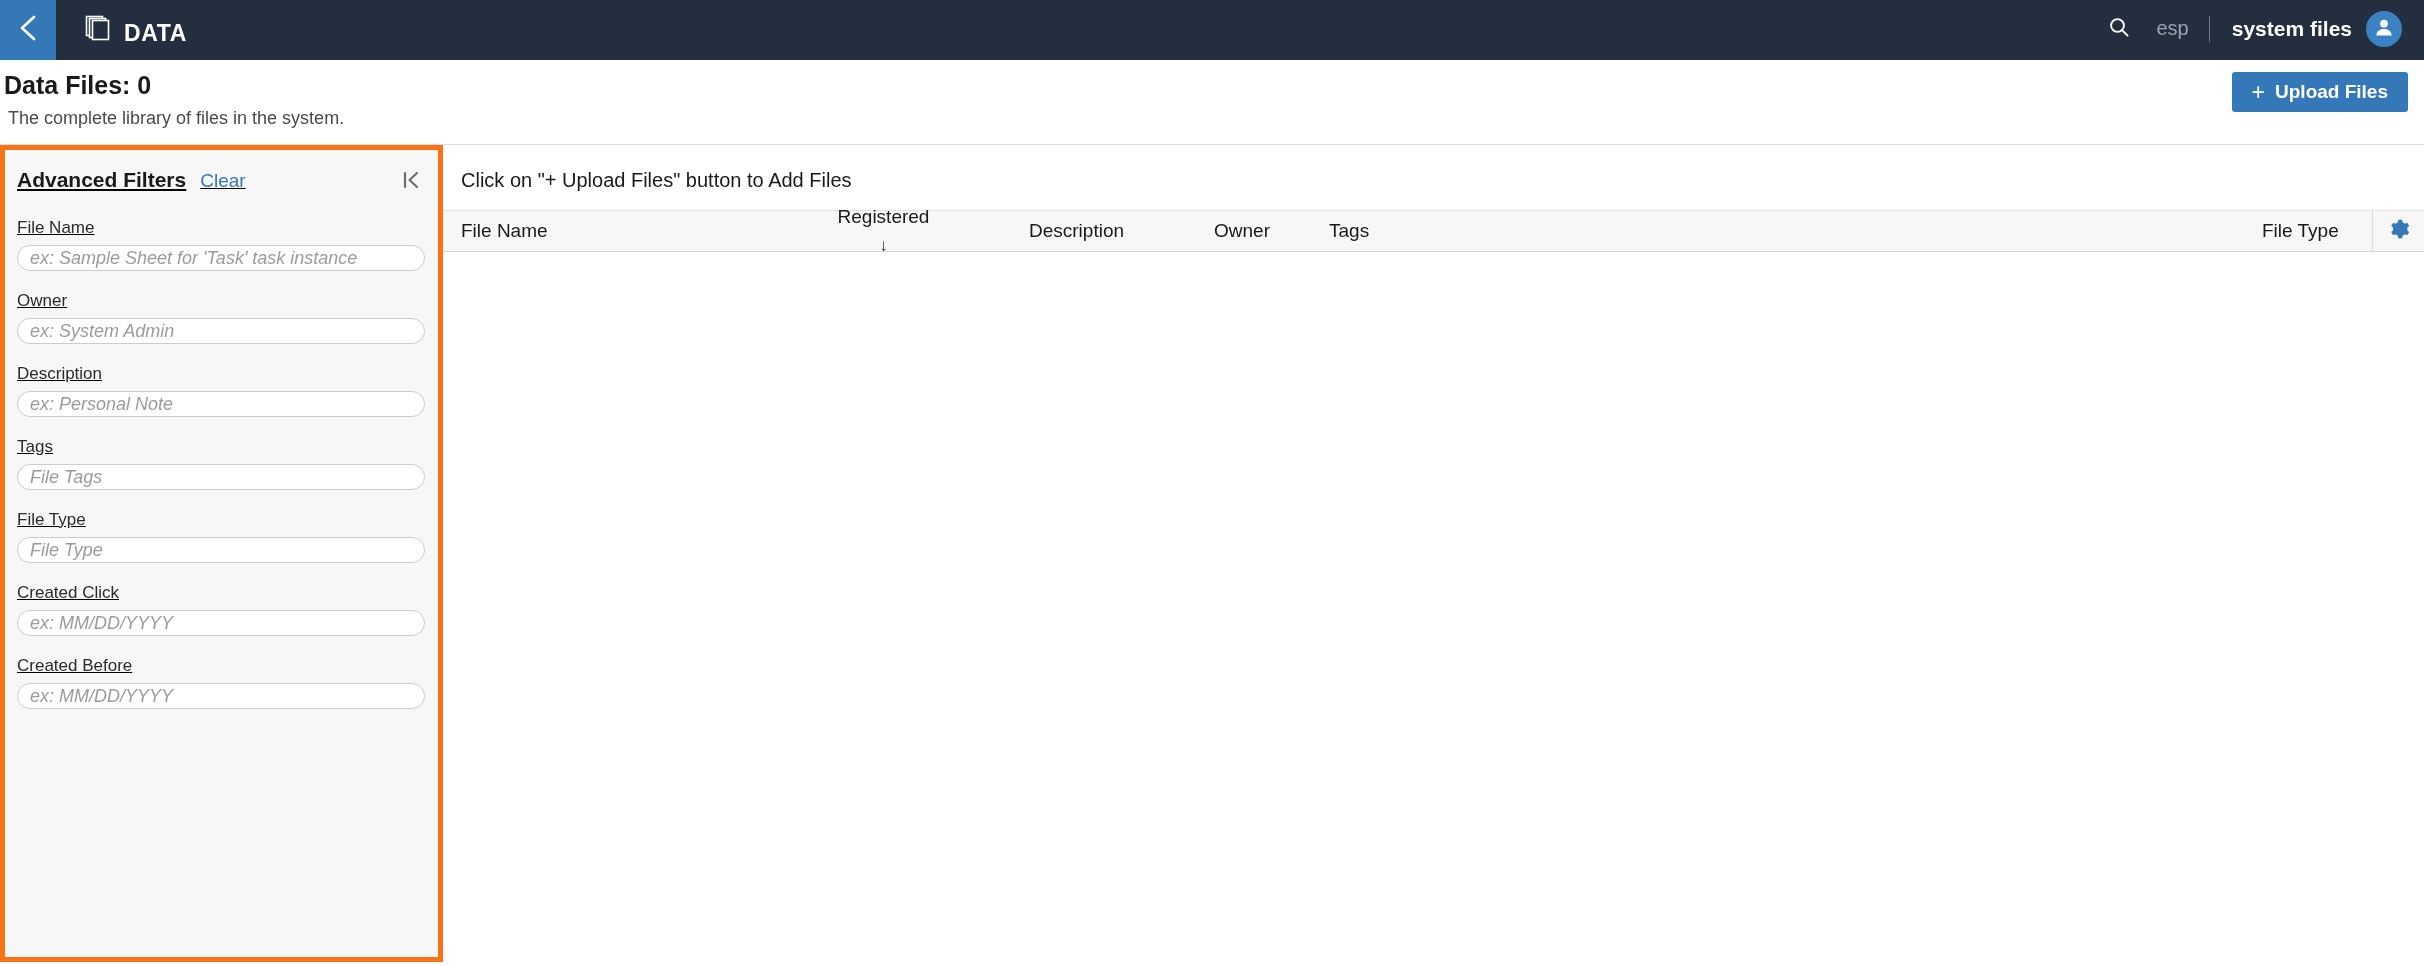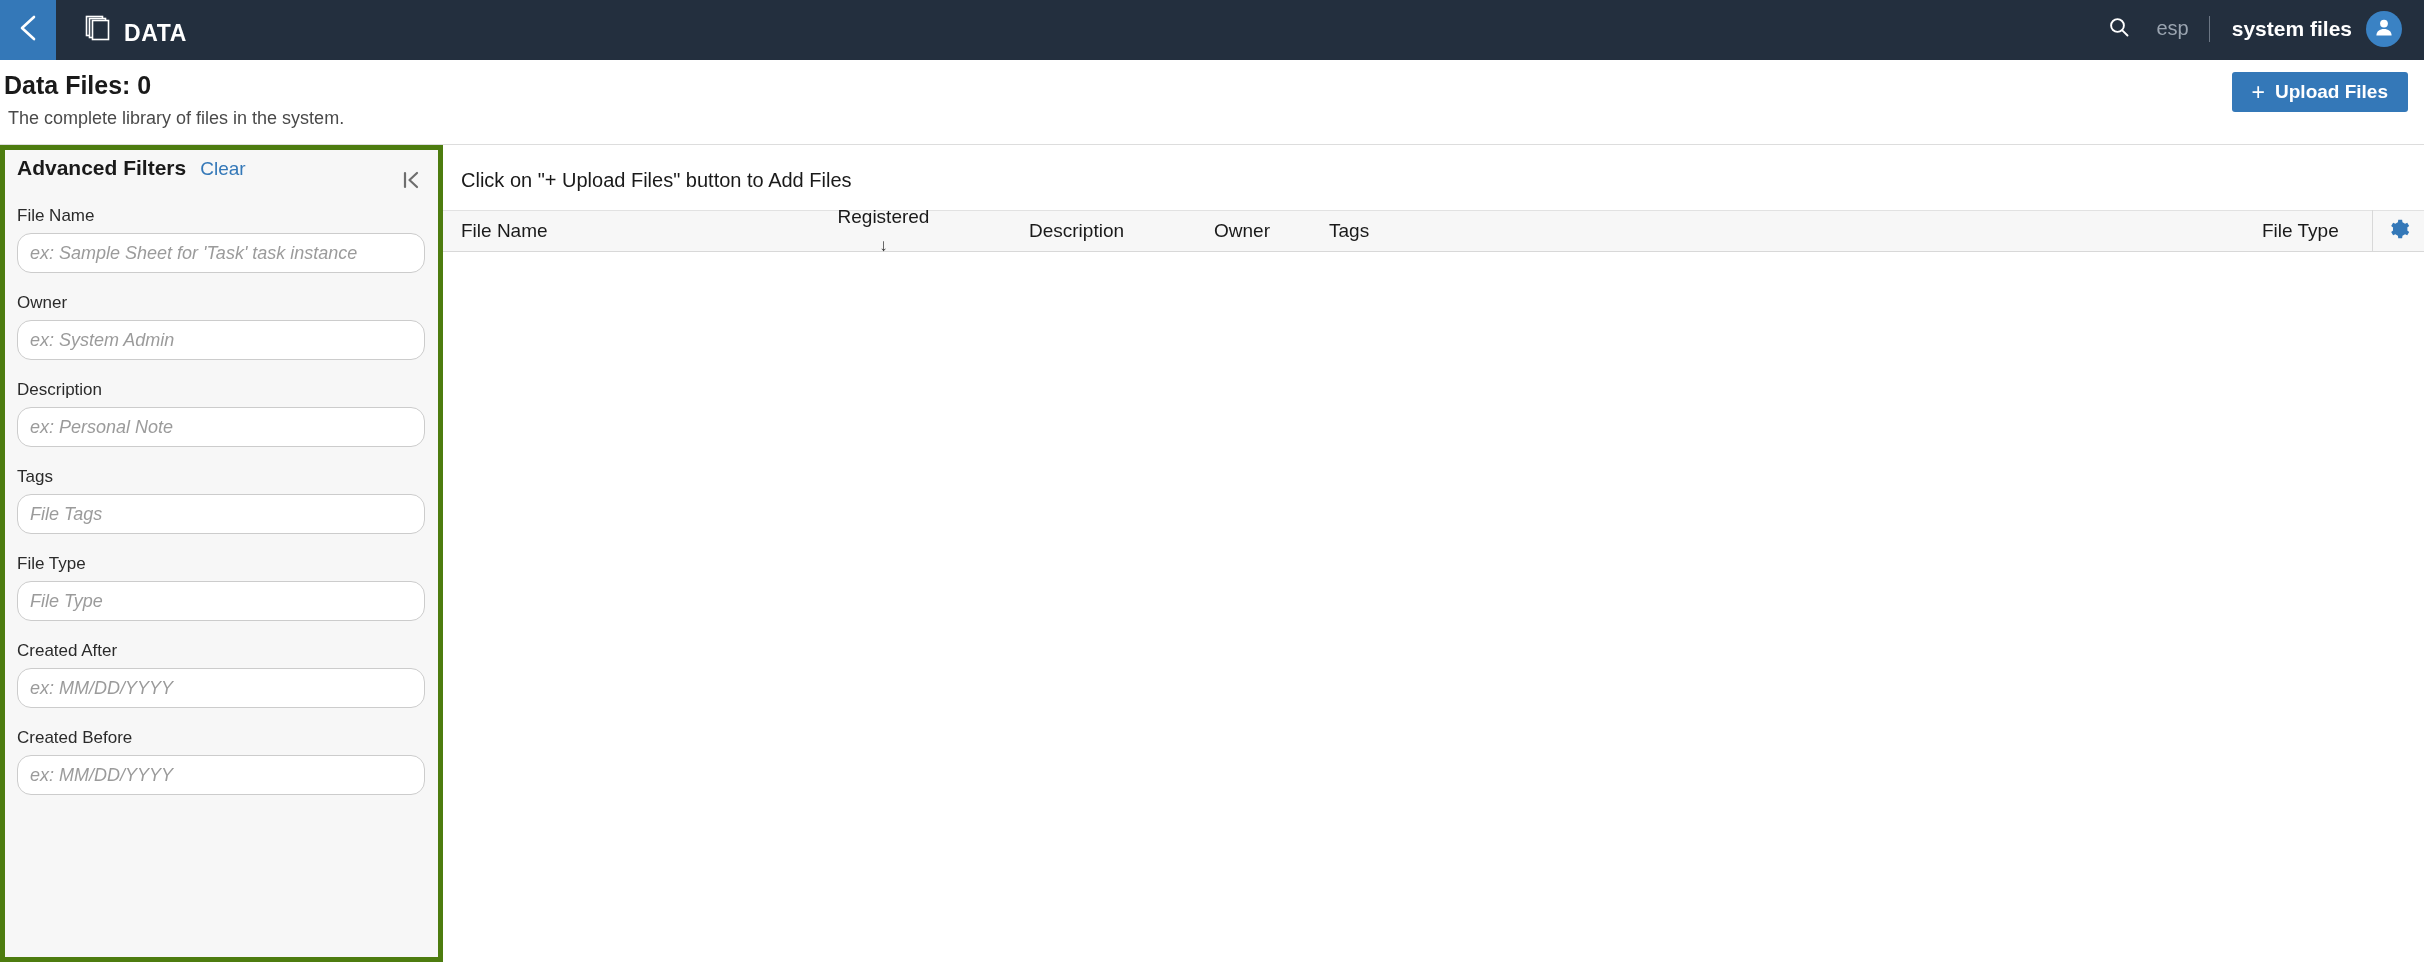--- a/index.html
+++ b/index.html
@@ -82,25 +82,26 @@
   }
   .upload-btn .plus { font-size: 23px; font-weight: normal; line-height: 1; }
 
   
   .body-wrap { display: flex; height: 821px; }
 
   
   .filter-panel {
     width: 443px;
     height: 817px;
-    border: 5px solid #4d7c0f;
+    border: 5px solid #f97316;
     background: #f7f7f7;
     position: relative;
-    padding: 6px 16px 0 12px;
+    padding: 18px 16px 0 12px;
     flex: none;
+    text-decoration: underline;
   }
   .filter-head {
     display: flex; align-items: baseline; gap: 14px;
     margin-bottom: 26px;
   }
   .filter-head h2 {
     font-size: 21px; font-weight: bold; color: #1a1a1a;
   }
   .filter-clear {
     font-size: 19px; color: #3478b8; cursor: pointer; font-weight: 500;
@@ -110,21 +111,21 @@
     color: #6e6e6e; cursor: pointer;
     font-size: 20px; letter-spacing: -1px;
   }
   .field { margin-bottom: 20px; }
   .field label {
     display: block;
     font-size: 17px; color: #2b2b2b;
     margin-bottom: 7px;
   }
   .field input {
-    width: 408px; height: 40px;
+    width: 408px; height: 26px;
     border: 1px solid #cccccc;
     border-radius: 14px;
     background: #ffffff;
     padding: 0 12px;
     font-size: 18px;
     font-family: "Liberation Sans", sans-serif;
     color: #222;
   }
   .field input::placeholder {
     color: #9b9b9b; font-style: italic;
@@ -255,21 +256,21 @@
     </div>
     <div class="field">
       <label>Tags</label>
       <input type="text" placeholder="File Tags" style="">
     </div>
     <div class="field">
       <label>File Type</label>
       <input type="text" placeholder="File Type" style="">
     </div>
     <div class="field">
-      <label>Created After</label>
+      <label>Created Click</label>
       <input type="text" placeholder="ex: MM/DD/YYYY" style="">
     </div>
     <div class="field">
       <label>Created Before</label>
       <input type="text" placeholder="ex: MM/DD/YYYY" style="">
     </div>
   </aside>
 
   <section class="content">
     <div class="empty-msg">Click on "+ Upload Files" button to Add Files</div>

